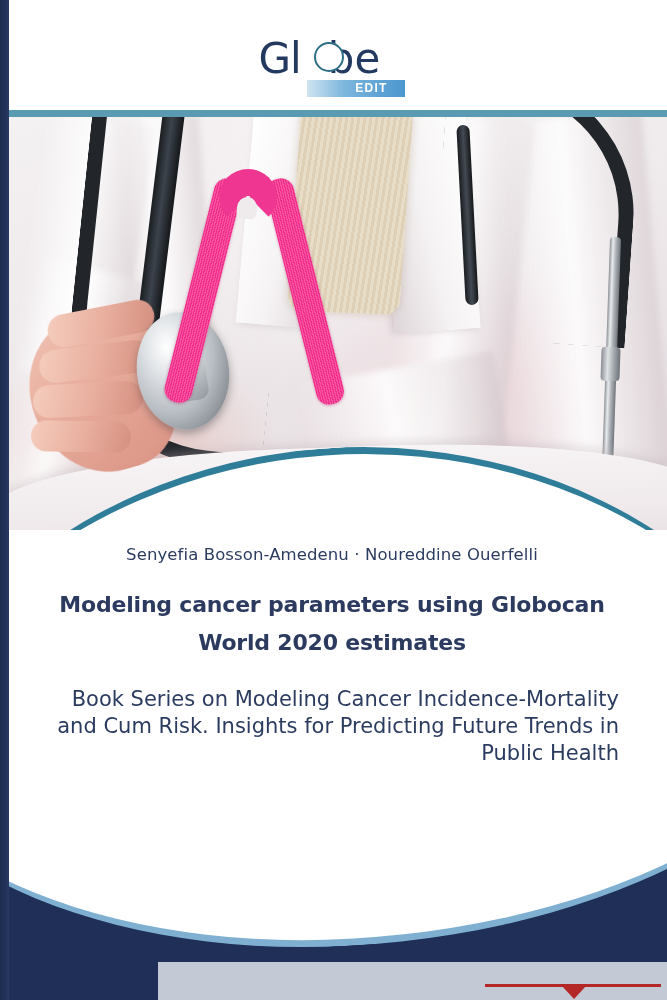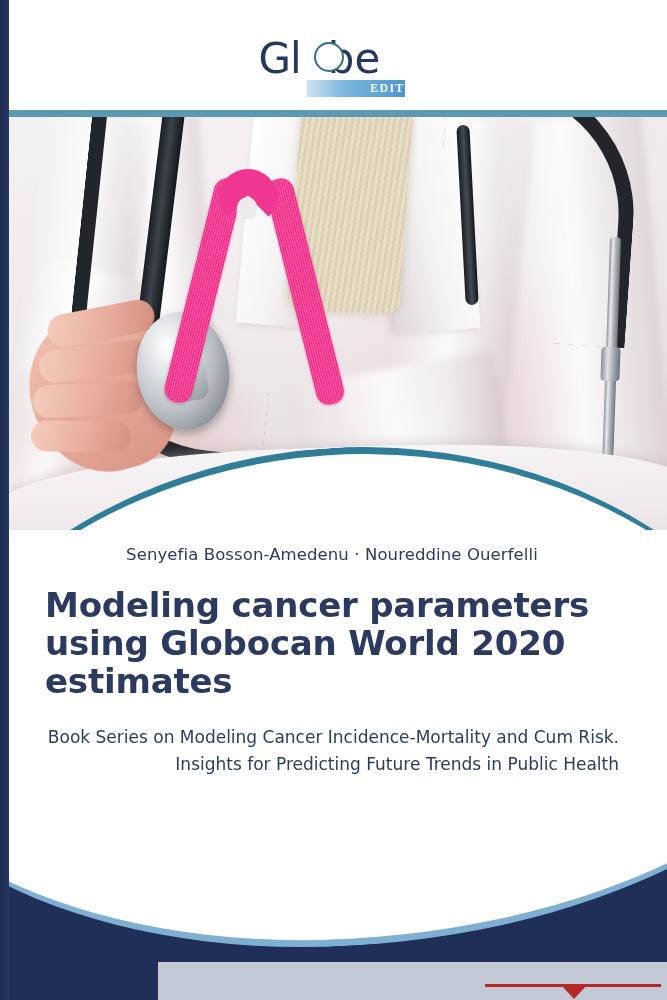--- a/index.html
+++ b/index.html
@@ -91,27 +91,27 @@
     transform: rotate(-6deg);
   }
   .edit-badge {
     position: absolute;
     left: 48px;
     top: 44px;
     width: 98px;
     height: 17px;
     background: linear-gradient(to right, #cfe4f2 0%, #7cb6dd 38%, #4b97cf 100%);
     color: #ffffff;
-    font-family: Liberation Serif, serif;
+    font-family: Liberation Sans, sans-serif;
     font-size: 12px;
     font-weight: 700;
     letter-spacing: 1.2px;
     text-align: right;
     line-height: 17px;
-    padding-right: 0;
+    padding-right: 17px;
     box-sizing: border-box;
   }
 
   
   .photo-panel {
     position: absolute;
     left: 9px;
     top: 110px;
     width: 658px;
     height: 420px;
@@ -407,31 +407,31 @@
     font-size: 16.5px;
     font-weight: 400;
     color: #2c3c60;
     text-align: center;
     letter-spacing: 0.1px;
     margin: 0 0 22px 0;
     white-space: nowrap;
   }
   .title {
     font-family: "DejaVu Sans", sans-serif;
-    font-size: 34px;
+    font-size: 22px;
     font-weight: 700;
     color: #2b3a5e;
-    text-align: left;
+    text-align: center;
     line-height: 38px;
     margin: 0;
     letter-spacing: -0.2px;
   }
   .subtitle {
     font-family: "DejaVu Sans", sans-serif;
-    font-size: 17px;
+    font-size: 21px;
     font-weight: 400;
     color: #2c3c60;
     text-align: right;
     line-height: 27px;
     margin: 24px 0 0 0;
   }
 
   
   .bottom-navy {
     position: absolute;

